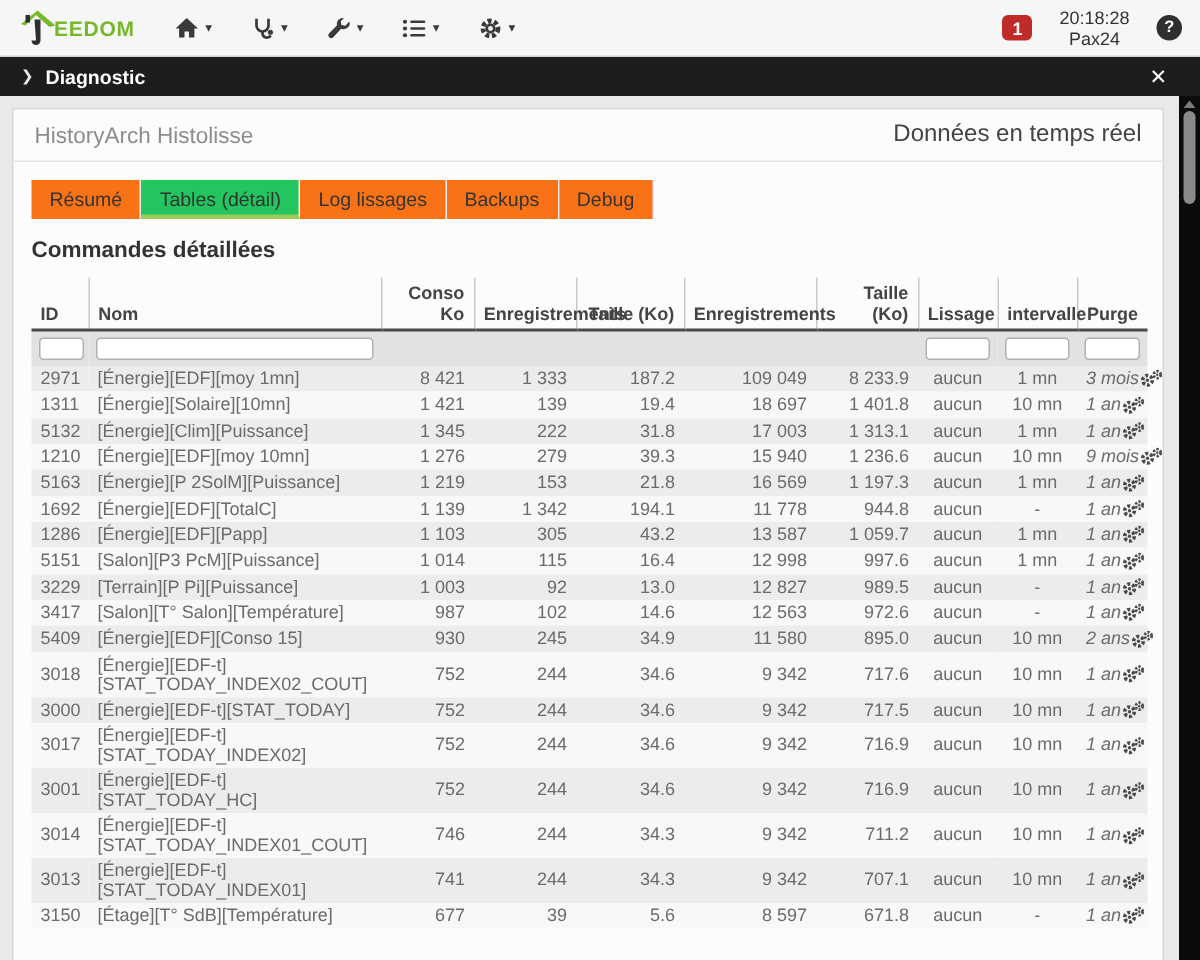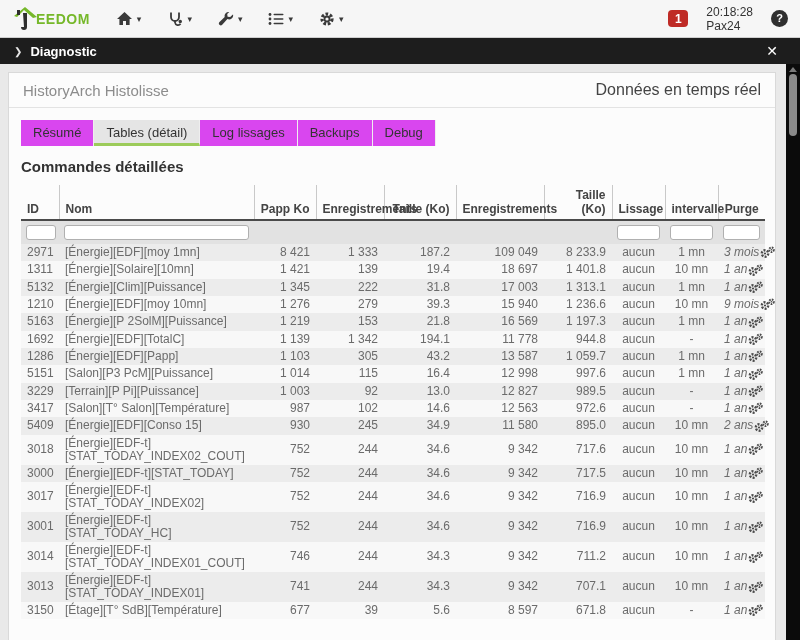--- a/index.html
+++ b/index.html
@@ -8,42 +8,42 @@
   .topbar{height:38px;background:#f6f6f6;border-bottom:1px solid #cfcfcf;
     display:flex;align-items:center;padding:0 12px;box-sizing:border-box;}
   .logo{display:flex;align-items:center;cursor:pointer;}
   .logo-text{font-size:14px;font-weight:bold;color:#76b82a;letter-spacing:.5px;margin-left:-2px;}
   .menus{display:flex;align-items:center;margin-left:26px;gap:26px;}
   .menu-item{display:flex;align-items:center;cursor:pointer;color:#3a3a3a;}
   .menu-item .caret{font-size:9px;color:#3a3a3a;margin-left:4px;}
   .topbar-right{margin-left:auto;display:flex;align-items:center;gap:18px;}
   .badge{min-width:12px;height:16px;padding:1px 4px 0;background:#bf2b26;color:#fff;
     font-size:12px;font-weight:bold;border-radius:4px;text-align:center;line-height:16px;cursor:pointer;}
-  .clock{text-align:left;font-size:12px;color:#333;line-height:14px;}
+  .clock{text-align:center;font-size:12px;color:#333;line-height:14px;}
   .help{width:17px;height:17px;border-radius:50%;background:#2f2f2f;color:#fff;
     font-size:11px;font-weight:bold;text-align:center;line-height:17px;cursor:pointer;}
   
   .crumbbar{height:26px;background:#1d1d1d;color:#fff;display:flex;align-items:center;
     padding:0 14px;box-sizing:border-box;}
   .chev{font-size:10px;margin-right:8px;color:#e8e8e8;}
   .crumb-title{font-size:13px;font-weight:bold;}
   .close{margin-left:auto;font-size:14px;font-weight:bold;cursor:pointer;margin-right:8px;}
   
   .main{position:relative;height:576px;background:#e9e9e9;}
   .panel{position:absolute;left:8px;top:8px;width:768px;bottom:0;background:#fcfcfc;
     border:1px solid #d9d9d9;border-bottom:none;box-sizing:border-box;}
   .panel-head{display:flex;align-items:center;padding:8px 14px;border-bottom:1px solid #e3e3e3;}
   .panel-title{font-size:15px;color:#8c8c8c;}
   .realtime{margin-left:auto;font-size:16px;color:#444;}
   .panel-body{padding:10px 12px 0;}
   
   .tabs{display:flex;margin-top:2px;}
-  .tab{background:#d946ef;border-right:1px solid #eee;padding:5px 12px 6px;font-size:13px;
+  .tab{background:#f97316;border-right:1px solid #eee;padding:5px 12px 6px;font-size:13px;
     color:#333;cursor:pointer;}
-  .tab.active{background:#e5e5e5;border-bottom:3px solid #9ccb5a;padding-bottom:3px;}
+  .tab.active{background:#22c55e;border-bottom:3px solid #9ccb5a;padding-bottom:3px;}
   h2.section{font-size:15px;color:#333;margin:12px 0 10px;font-weight:bold;}
   
   table{width:744px;border-collapse:collapse;table-layout:fixed;font-size:12px;color:#6b6b6b;}
   thead th{font-weight:bold;color:#444;vertical-align:bottom;padding:3px 6px;line-height:14px;}
   tr.group-row th{text-align:center;padding-bottom:6px;}
   tr.cols-row th{border-bottom:2px solid #4a4a4a;border-left:1px solid #c9c9c9;cursor:pointer;}
   tr.cols-row th:first-child{border-left:none;}
   tr.cols-row th.l{text-align:left;} tr.cols-row th.r{text-align:right;} tr.cols-row th.c{}
   tr.filter-row td{background:#e2e2e2;padding:4px 5px;}
   tr.filter-row input{height:15px;border:1px solid #b0b0b0;border-radius:3px;width:100%;
@@ -171,21 +171,21 @@
             <col style="width:88px">
           <col style="width:68px">
             <col style="width:53px">
             <col style="width:53px">
             <col style="width:47px">
         </colgroup>
         <thead>
           <tr class="cols-row">
             <th class="l">ID</th>
             <th class="l">Nom</th>
-            <th class="r">Papp Ko</th>
+            <th class="r">Conso Ko</th>
             <th class="r">Enregistrements</th>
             <th class="r">Taille (Ko)</th>
             <th class="r">Enregistrements</th>
             <th class="r">Taille (Ko)</th>
             <th class="c">Lissage</th>
             <th class="c">intervalle</th>
             <th class="c">Purge</th>
           </tr>
           <tr class="filter-row">
             <td><input class="id-f" style=""></td>

